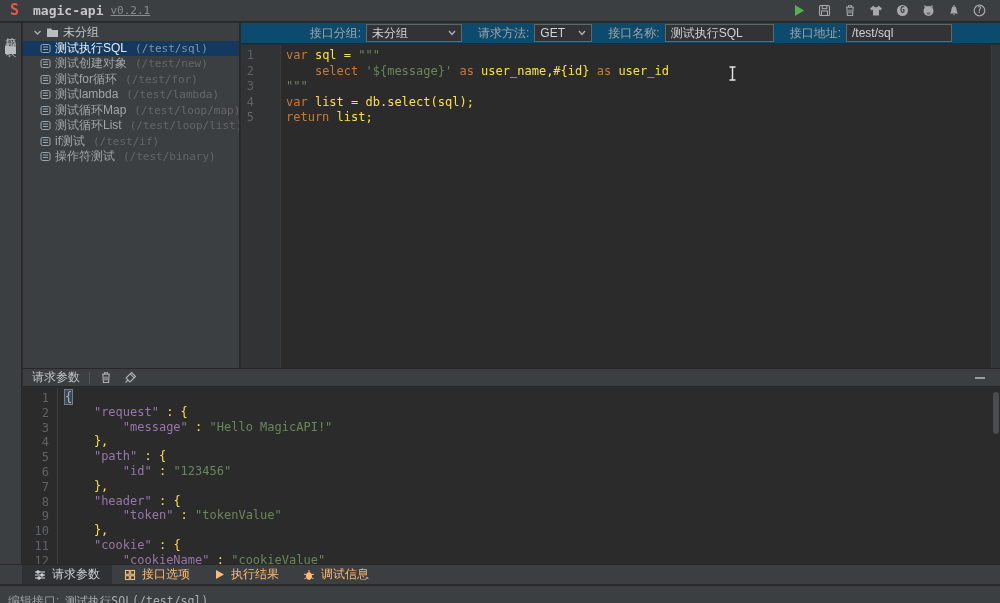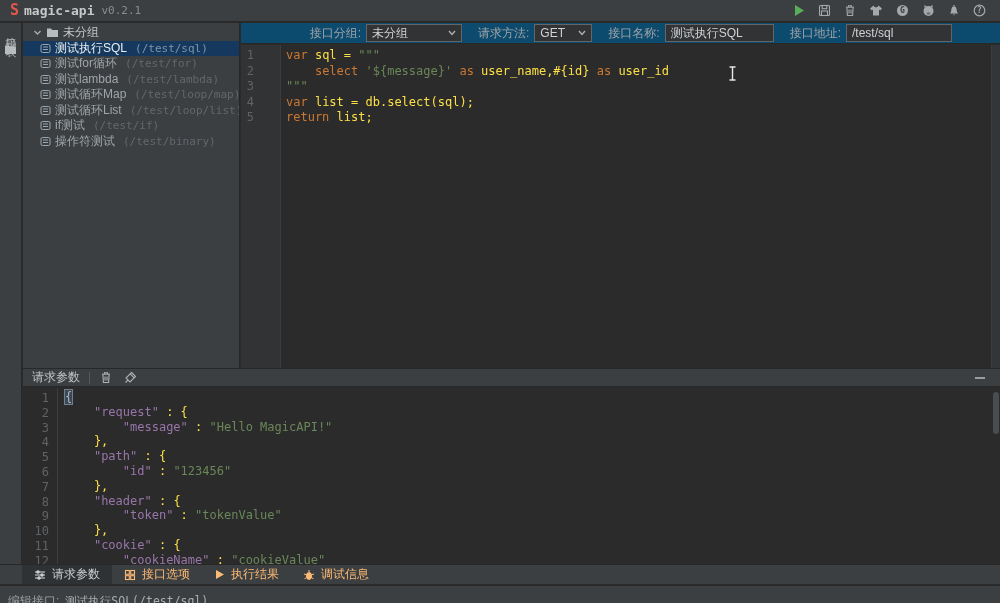--- a/index.html
+++ b/index.html
@@ -5,22 +5,22 @@
   html,body{margin:0;padding:0;background:#1e1e1e;}
   .app{position:relative;width:1000px;height:603px;background:#2b2b2b;
        font-family:"Liberation Sans","DejaVu Sans",sans-serif;font-size:12px;
        color:#a9b7c6;overflow:hidden;}
   svg{display:block;}
 
   
   .hdr{position:absolute;left:0;top:0;right:0;height:22px;background:#3c3f41;
        border-bottom:1px solid #282828;display:flex;align-items:center;padding:0 10px;box-sizing:border-box;}
   .logo{color:#e2574c;font-family:"DejaVu Sans Mono",monospace;font-weight:bold;font-size:15px;line-height:15px;}
-  .app-title{font-family:"DejaVu Sans Mono",monospace;font-weight:bold;color:#c6c8ca;margin-left:5px;font-size:13px;}
-  .app-ver{color:#8a8d90;margin-left:7px;font-size:11px;font-family:"DejaVu Sans Mono",monospace;}
+  .app-title{font-family:"DejaVu Sans Mono",monospace;font-weight:bold;color:#c6c8ca;margin-left:14px;font-size:13px;}
+  .app-ver{color:#8a8d90;margin-left:7px;font-size:11px;font-family:"DejaVu Sans Mono",monospace;text-decoration:underline;}
   .hdr-icons{margin-left:auto;display:flex;align-items:center;gap:13px;padding-right:4px;}
   .hicon{cursor:pointer;opacity:.92;}
 
   
   .strip{position:absolute;left:0;top:23px;width:22px;height:541px;background:#3c3f41;
          border-right:1px solid #282828;box-sizing:border-box;display:flex;flex-direction:column;align-items:center;}
   .vtab{writing-mode:vertical-rl;text-orientation:upright;color:#b0b3b5;font-size:11px;
         letter-spacing:3px;margin-top:5px;}
   .strip .folder{margin-top:4px;}
 
@@ -187,20 +187,33 @@
             <svg width="11" height="11" viewBox="0 0 11 11">
               <g stroke="#9aa5b0" fill="none" stroke-width="1">
                 <rect x="1" y="1.5" width="9" height="8" rx="1.5"></rect>
                 <line x1="3" y1="4" x2="8" y2="4"></line>
                 <line x1="3" y1="6.5" x2="8" y2="6.5"></line>
               </g>
             </svg>
           </span>
           <span>测试执行SQL</span>
           <span class="tpath">(/test/sql)</span>
+        </div>
+        <div class="trow item">
+          <span>
+            <svg width="11" height="11" viewBox="0 0 11 11">
+              <g stroke="#9aa5b0" fill="none" stroke-width="1">
+                <rect x="1" y="1.5" width="9" height="8" rx="1.5"></rect>
+                <line x1="3" y1="4" x2="8" y2="4"></line>
+                <line x1="3" y1="6.5" x2="8" y2="6.5"></line>
+              </g>
+            </svg>
+          </span>
+          <span>测试创建对象</span>
+          <span class="tpath">(/test/new)</span>
         </div>
         <div class="trow item">
           <span>
             <svg width="11" height="11" viewBox="0 0 11 11">
               <g stroke="#9aa5b0" fill="none" stroke-width="1">
                 <rect x="1" y="1.5" width="9" height="8" rx="1.5"></rect>
                 <line x1="3" y1="4" x2="8" y2="4"></line>
                 <line x1="3" y1="6.5" x2="8" y2="6.5"></line>
               </g>
             </svg>

